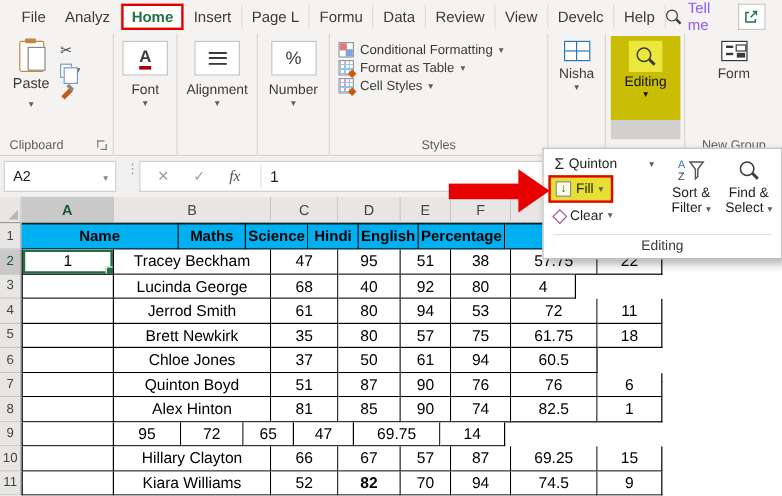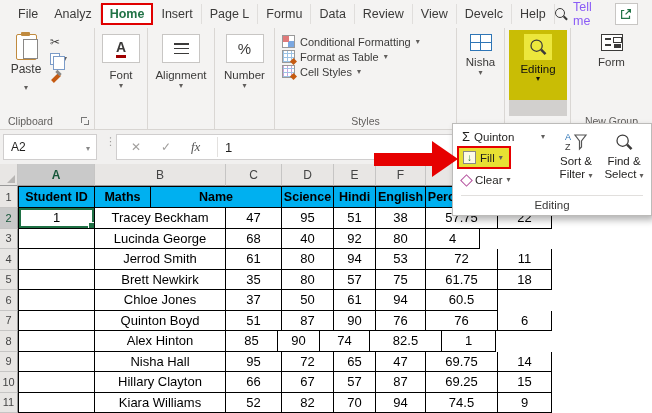--- a/index.html
+++ b/index.html
@@ -309,23 +309,22 @@
         <div class="colhead" style="width: 56px;">C</div>
         <div class="colhead" style="width: 52px;">D</div>
         <div class="colhead" style="width: 42px;">E</div>
         <div class="colhead" style="width: 50px;">F</div>
         <div class="colhead" style="width: 72px;">G</div>
         <div class="colhead" style="width: 54px;">H</div>
       </div>
     <div>
         <div class="grow hdrrow" style="height: 22px;">
           <div class="rownum">1</div>
-          <div class="cell col0" style="width: 77px;">Student ID</div>
+          <div class="cell" style="width: 131px;">Name</div>
           <div class="cell" style="width: 56px;">Maths</div>
-          <div class="cell" style="width: 131px;">Name</div>
           <div class="cell" style="width: 52px;">Science</div>
           <div class="cell" style="width: 42px;">Hindi</div>
           <div class="cell" style="width: 50px;">English</div>
           <div class="cell" style="width: 72px;">Percentage</div>
           <div class="cell" style="width: 54px;"></div>
         </div>
         <div class="grow" style="height: 20.5px;">
           <div class="rownum sel">2</div>
           <div class="cell col0 selected" style="width: 77px;">1</div>
           <div class="cell" style="width: 131px;">Tracey Beckham</div>
@@ -387,30 +386,30 @@
           <div class="cell" style="width: 52px;">87</div>
           <div class="cell" style="width: 42px;">90</div>
           <div class="cell" style="width: 50px;">76</div>
           <div class="cell" style="width: 72px;">76</div>
           <div class="cell" style="width: 54px;">6</div>
         </div>
         <div class="grow" style="height: 20.5px;">
           <div class="rownum">8</div>
           <div class="cell col0" style="width: 77px;"></div>
           <div class="cell" style="width: 131px;">Alex Hinton</div>
+          <div class="cell" style="width: 56px;">81</div>
           <div class="cell" style="width: 52px;">85</div>
           <div class="cell" style="width: 42px;">90</div>
           <div class="cell" style="width: 50px;">74</div>
           <div class="cell" style="width: 72px;">82.5</div>
           <div class="cell" style="width: 54px;">1</div>
         </div>
         <div class="grow" style="height: 20.5px;">
           <div class="rownum">9</div>
           <div class="cell col0" style="width: 77px;"></div>
-          <div class="cell" style="width: 131px;">Nisha Hall</div>
           <div class="cell" style="width: 56px;">95</div>
           <div class="cell" style="width: 52px;">72</div>
           <div class="cell" style="width: 42px;">65</div>
           <div class="cell" style="width: 50px;">47</div>
           <div class="cell" style="width: 72px;">69.75</div>
           <div class="cell" style="width: 54px;">14</div>
         </div>
         <div class="grow" style="height: 20.5px;">
           <div class="rownum">10</div>
           <div class="cell col0" style="width: 77px;"></div>
@@ -420,21 +419,21 @@
           <div class="cell" style="width: 42px;">57</div>
           <div class="cell" style="width: 50px;">87</div>
           <div class="cell" style="width: 72px;">69.25</div>
           <div class="cell" style="width: 54px;">15</div>
         </div>
         <div class="grow" style="height: 20.5px;">
           <div class="rownum">11</div>
           <div class="cell col0" style="width: 77px;"></div>
           <div class="cell" style="width: 131px;">Kiara Williams</div>
           <div class="cell" style="width: 56px;">52</div>
-          <div class="cell" style="width: 52px;">82</div>
+          <div class="cell" style="width: 52px; font-weight: bold;">82</div>
           <div class="cell" style="width: 42px;">70</div>
           <div class="cell" style="width: 50px;">94</div>
           <div class="cell" style="width: 72px;">74.5</div>
           <div class="cell" style="width: 54px;">9</div>
         </div>
       </div>
   </div>
 
   <div class="panel">
     <div class="p-item" style="left:9px;top:5px">

